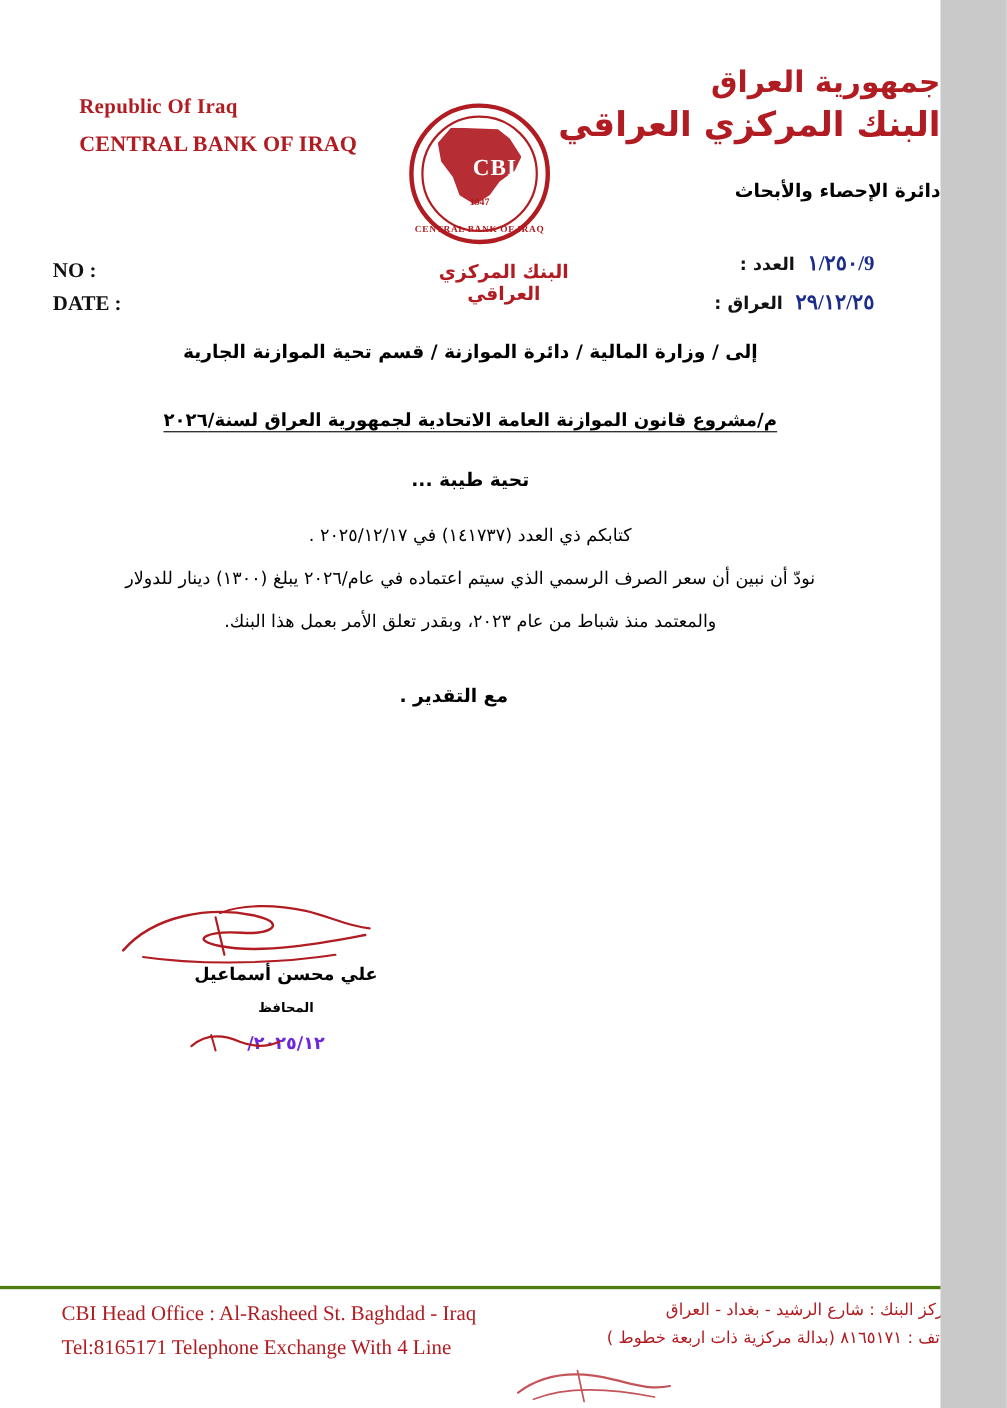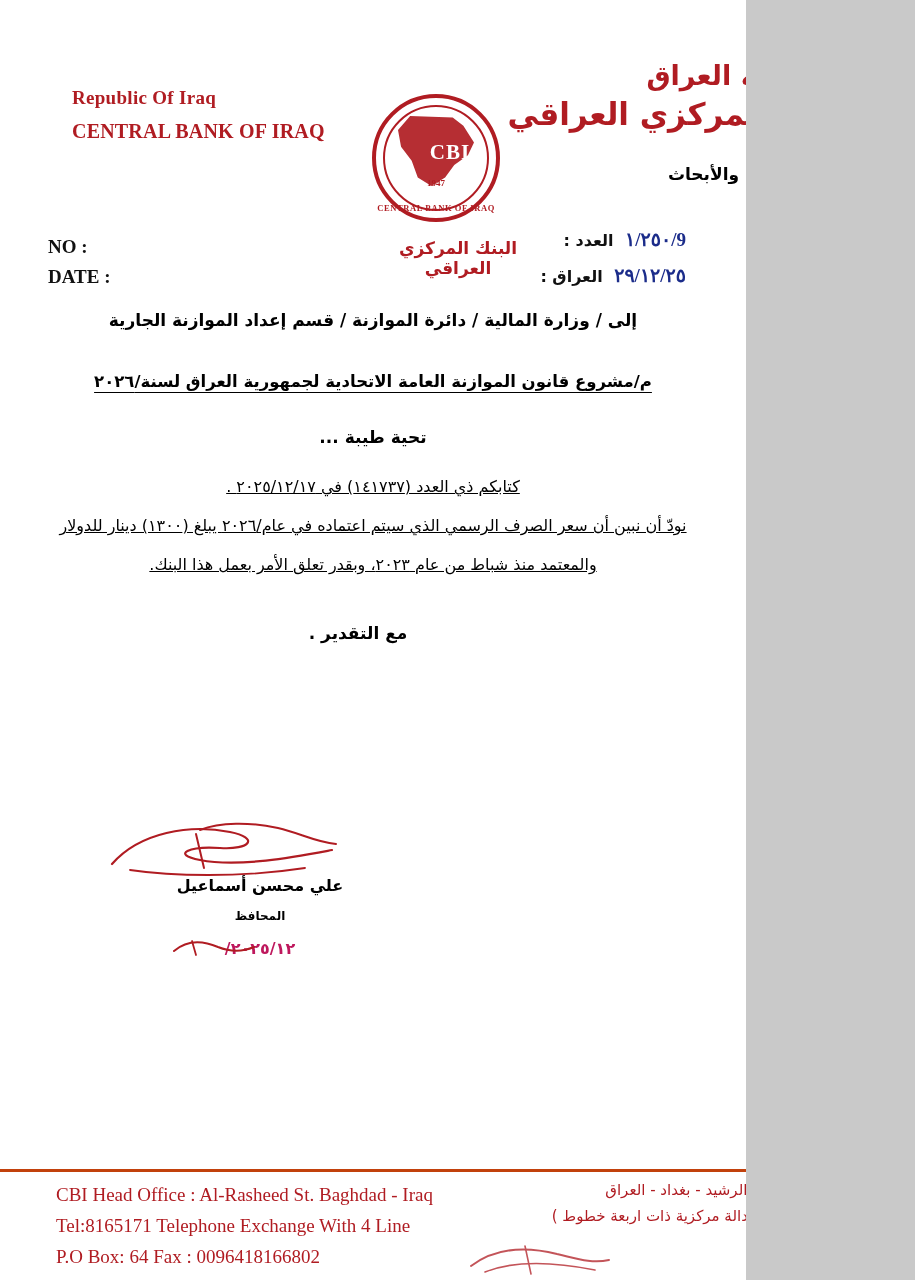--- a/index.html
+++ b/index.html
@@ -5,21 +5,21 @@
   html, body {
     margin: 0;
     padding: 0;
     background: #c9c9c9;
   }
   body {
     font-family: "Liberation Serif", serif;
   }
   .page {
     position: relative;
-    width: 746px;
+    width: 855px;
     height: 1280px;
     background: #ffffff;
     overflow: hidden;
   }
   
   .header {
     position: absolute;
     top: 48px;
     left: 0;
     width: 915px;
@@ -192,21 +192,20 @@
     text-align: center;
     margin-bottom: 22px;
     margin-top: 36px;
   }
   .para {
     font-size: 16px;
     line-height: 2.2;
     text-align: center;
     margin: 0 auto 4px auto;
     max-width: 740px;
-    text-decoration: underline;
   }
   .para.p2 { text-align: center; }
   .regards {
     font-size: 17px;
     font-weight: bold;
     text-align: center;
     margin-top: 40px;
     padding-right: 30px;
   }
 
@@ -233,40 +232,40 @@
   }
   .sig .title {
     font-size: 12px;
     font-weight: bold;
     color: #000;
     margin-top: 14px;
   }
   .sig .date {
     font-size: 16px;
     font-weight: bold;
-    color: #be185d;
+    color: #6d28d9;
     margin-top: 16px;
     position: relative;
   }
   .sig .date .ink {
     position: absolute;
     left: 70px;
     top: -4px;
     width: 90px;
     height: 24px;
   }
 
   
   .footer {
     position: absolute;
     left: 0;
     bottom: 0;
     width: 915px;
     height: 108px;
-    border-top: 3px solid #c2410c;
+    border-top: 3px solid #4d7c0f;
     color: #b01c22;
   }
   .footer-en {
     position: absolute;
     left: 56px;
     top: 8px;
     font-family: "Liberation Serif", serif;
     font-size: 19px;
     line-height: 1.62;
     white-space: nowrap;
@@ -329,21 +328,21 @@
       <span class="hand">9/١/٢٥٠</span>
       <span>العدد :</span>
     </div>
     <div>
       <span class="hand">٢٩/١٢/٢٥</span>
       <span>العراق :</span>
     </div>
   </div>
 
   <div class="body-ar">
-    <div class="to-line">إلى / وزارة المالية / دائرة الموازنة / قسم إعداد الموازنة الجارية</div>
+    <div class="to-line">إلى / وزارة المالية / دائرة الموازنة / قسم تحية الموازنة الجارية</div>
     <div class="subject">م/مشروع قانون الموازنة العامة الاتحادية لجمهورية العراق لسنة/٢٠٢٦</div>
     <div class="greeting">تحية طيبة ...</div>
     <div class="para">كتابكم ذي العدد (١٤١٧٣٧) في ٢٠٢٥/١٢/١٧ .</div>
     <div class="para p2">نودّ أن نبين أن سعر الصرف الرسمي الذي سيتم اعتماده في عام/٢٠٢٦ يبلغ (١٣٠٠) دينار للدولار</div>
     <div class="para p2">والمعتمد منذ شباط من عام ٢٠٢٣، وبقدر تعلق الأمر بعمل هذا البنك.</div>
     <div class="regards">مع التقدير .</div>
   </div>
 
   <div class="sig">
     <div class="scribble">
@@ -362,21 +361,20 @@
         <path d="M4 16 C18 4, 34 6, 48 12 C58 16, 70 18, 84 12" stroke="#b01c22" stroke-width="2" fill="none" stroke-linecap="round"></path>
         <path d="M22 6 L26 20" stroke="#b01c22" stroke-width="1.8" stroke-linecap="round"></path>
       </svg>
     </div>
   </div>
 
   <div class="footer">
     <div class="footer-en">
       <div>CBI Head Office : Al-Rasheed St. Baghdad - Iraq</div>
       <div>Tel:8165171 Telephone Exchange With 4 Line</div>
-      <div>P.O Box: 64 Fax : 0096418166802</div>
     </div>
     <div class="footer-ar">
       <div>مركز البنك : شارع الرشيد - بغداد - العراق</div>
       <div>هاتف : ٨١٦٥١٧١ (بدالة مركزية ذات اربعة خطوط )</div>
     </div>
     <svg class="footer-stamp" viewBox="0 0 150 40" fill="none">
       <path d="M6 28 C30 10, 60 8, 92 16 C110 20, 126 26, 144 22" stroke="#b01c22" stroke-width="2" fill="none" stroke-linecap="round"></path>
       <path d="M20 34 C50 22, 90 24, 130 32" stroke="#b01c22" stroke-width="1.6" fill="none" stroke-linecap="round"></path>
       <path d="M60 8 L66 36" stroke="#b01c22" stroke-width="1.6" stroke-linecap="round"></path>
     </svg>

